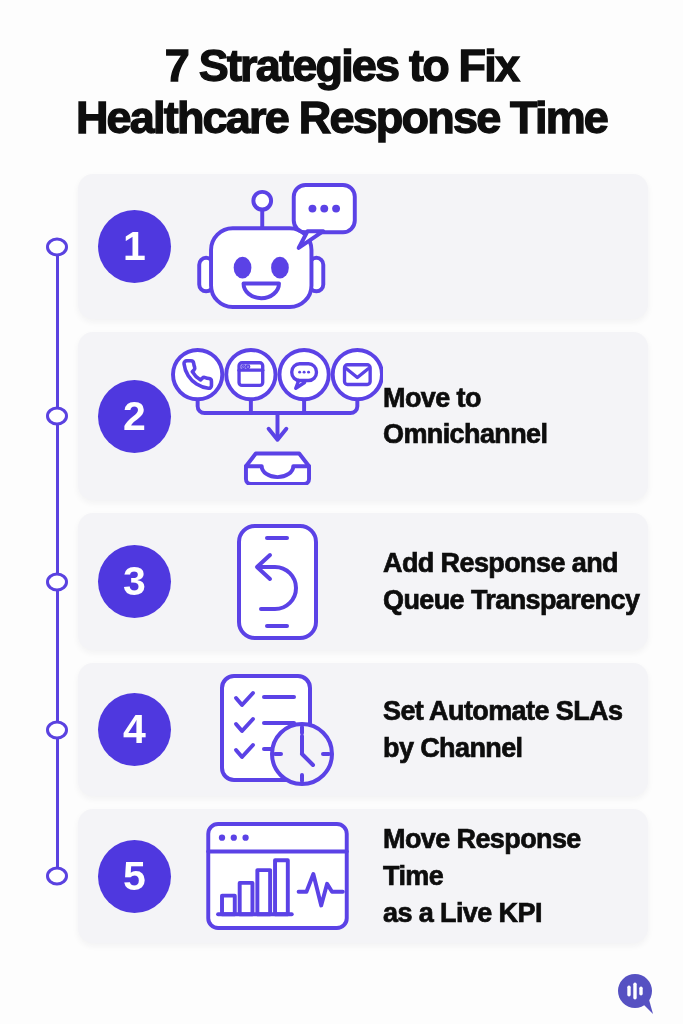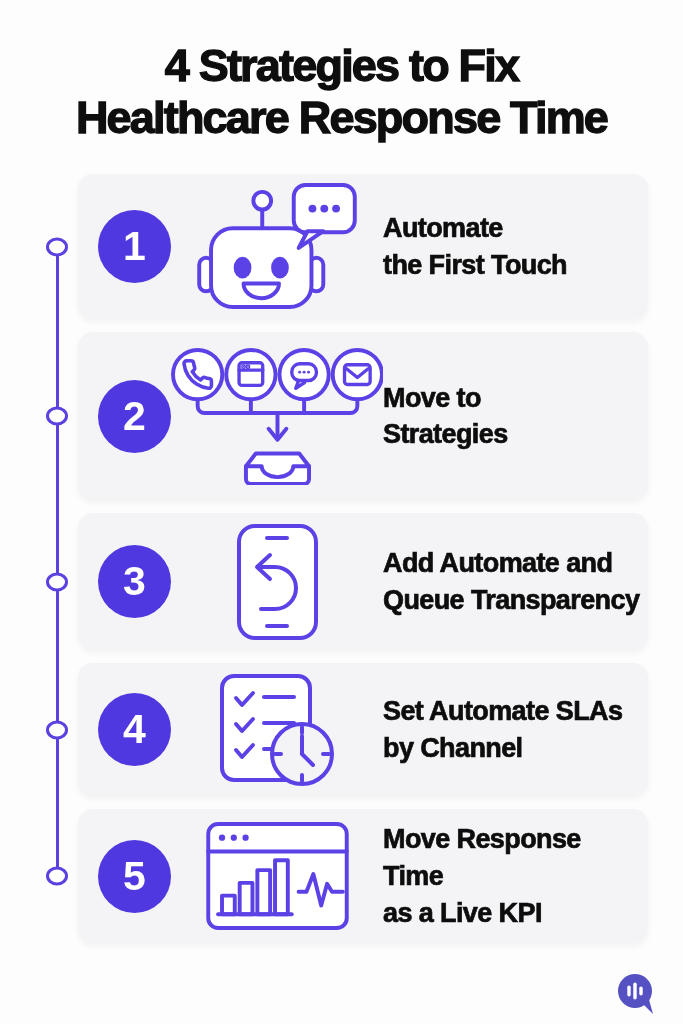--- a/index.html
+++ b/index.html
@@ -67,21 +67,21 @@
   }
   .brand-logo{
     position:absolute;right:25px;bottom:9px;
     width:43px;height:44px;
   }
   svg{display:block;}
 </style>
 </head>
 <body>
 
-<h1 class="page-title">4 Strategies to Fix
+<h1 class="page-title">7 Strategies to Fix
 Healthcare Response Time</h1>
 
 <div class="rows">
   <div class="timeline-line"></div>
 
   <div class="row">
     <div class="node"></div>
     <div class="card">
       <div class="badge">1</div>
       <div class="icon-box">
@@ -94,22 +94,20 @@
           <ellipse cx="46" cy="86" rx="9" ry="11" fill="#5b42e6" stroke="none"></ellipse>
           <ellipse cx="84" cy="86" rx="9" ry="11" fill="#5b42e6" stroke="none"></ellipse>
           <path d="M47 102 a18 15 0 0 0 36 0 z" fill="#ffffff"></path>
           <rect x="98" y="2" width="62" height="48" rx="12" fill="#ffffff"></rect>
           <path d="M112 49 L103 66 L128 49 z" fill="#ffffff"></path>
           <circle cx="117" cy="26" r="4" fill="#5b42e6" stroke="none"></circle>
           <circle cx="129" cy="26" r="4" fill="#5b42e6" stroke="none"></circle>
           <circle cx="141" cy="26" r="4" fill="#5b42e6" stroke="none"></circle>
         </svg>
       </div>
-      <div class="step-title">Automate
-the First Touch</div>
     </div>
   </div>
 
   <div class="row">
     <div class="node"></div>
     <div class="card">
       <div class="badge">2</div>
       <div class="icon-box">
         <svg width="212" height="138" viewBox="0 0 215 140" fill="none" stroke="#5b42e6" stroke-width="4" stroke-linecap="round" stroke-linejoin="round">
           <circle cx="27" cy="28" r="25" fill="#ffffff"></circle>
@@ -139,38 +137,38 @@
           <path d="M189 55 v5 a7 7 0 0 1 -7 7 H34 a7 7 0 0 1 -7 -7 v-5"></path>
           <line x1="81" y1="55" x2="81" y2="67"></line>
           <line x1="135" y1="55" x2="135" y2="67"></line>
           <line x1="108" y1="67" x2="108" y2="90"></line>
           <path d="M99 83 l9 11 9 -11"></path>
           <path d="M76 121 l10 -13 h44 l10 13 v13 a5 5 0 0 1 -5 5 h-54 a5 5 0 0 1 -5 -5 z" fill="#ffffff"></path>
           <path d="M76 121 h16 a16 11 0 0 0 32 0 h16"></path>
         </svg>
       </div>
       <div class="step-title">Move to
-Strategies</div>
+Omnichannel</div>
     </div>
   </div>
 
   <div class="row">
     <div class="node"></div>
     <div class="card">
       <div class="badge">3</div>
       <div class="icon-box">
         <svg width="97" height="118" viewBox="0 0 97 118" fill="none" stroke="#5b42e6" stroke-width="4" stroke-linecap="round" stroke-linejoin="round">
           <rect x="10" y="3" width="77" height="112" rx="16" fill="#ffffff"></rect>
           <line x1="38" y1="15" x2="58" y2="15"></line>
           <line x1="38" y1="103" x2="58" y2="103"></line>
           <path d="M30 44 h16 a21 21 0 0 1 0 42 h-14"></path>
           <path d="M41 32 L28 44 l13 12"></path>
         </svg>
       </div>
-      <div class="step-title">Add Automate and
+      <div class="step-title">Add Response and
 Queue Transparency</div>
     </div>
   </div>
 
   <div class="row">
     <div class="node"></div>
     <div class="card">
       <div class="badge">4</div>
       <div class="icon-box">
         <svg width="122" height="116" viewBox="0 0 122 116" fill="none" stroke="#5b42e6" stroke-width="4" stroke-linecap="round" stroke-linejoin="round">

